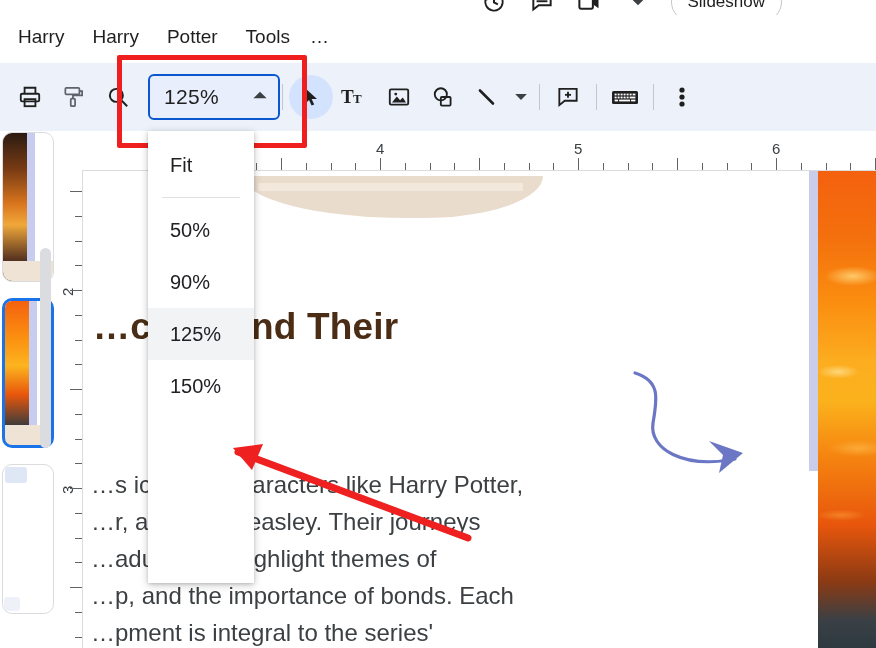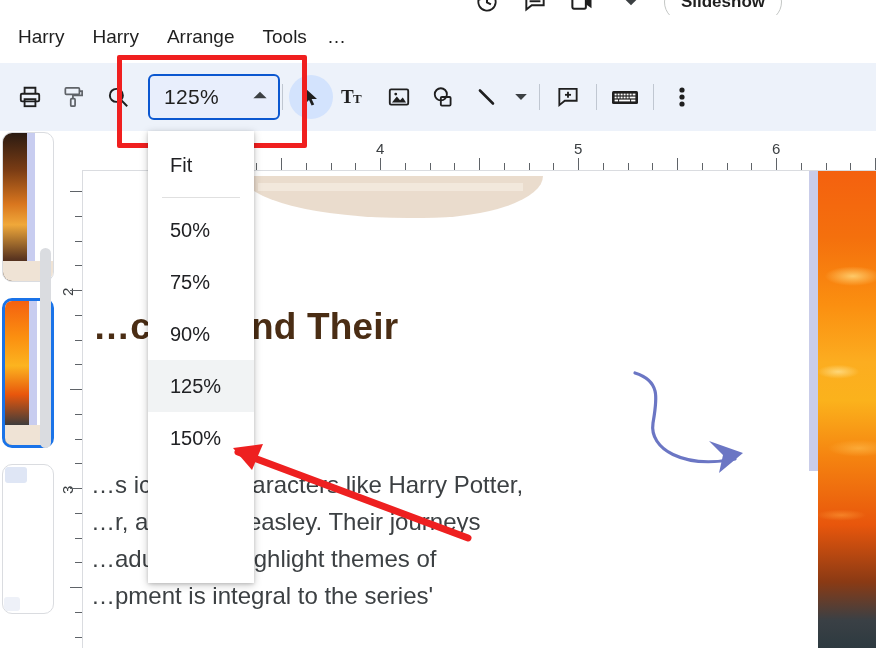--- a/index.html
+++ b/index.html
@@ -8,21 +8,20 @@
     overflow: hidden;
     font-family: "Liberation Sans", sans-serif;
     background: #ffffff;
   }
   #app { position: relative; width: 876px; height: 648px; overflow: hidden; background:#fff; }
 
   
   .topbar {
     position: absolute; left:0; top:0; width:790px; height:15px;
     background:#ffffff;
-    font-weight:bold;
   }
   .topbar-icons { position:absolute; right:0; top:-18px; display:flex; align-items:center; gap:18px; padding-right:8px; }
   .ticon { width:30px; height:30px; display:flex; align-items:center; justify-content:center; color:#1f1f1f; }
   .ticon svg { display:block; }
   .slideshow-btn {
     height:40px; min-width:92px; border:1px solid #c4c7c5; border-radius:20px;
     display:flex; align-items:center; justify-content:center;
     font-size:17px; color:#1f1f1f; background:#fff; padding:0 16px; white-space:nowrap;
   }
 
@@ -197,21 +196,21 @@
             <path d="M1 3.5 L6 8.5 L11 3.5 Z" fill="#3c4043"></path>
           </svg>
       </div>
       <div class="slideshow-btn">Slideshow</div>
     </div>
   </div>
 
   <div class="menubar">
     <div class="menu-item">Harry</div>
     <div class="menu-item">Harry</div>
-    <div class="menu-item">Arrange</div>
+    <div class="menu-item">Potter</div>
     <div class="menu-item">Tools</div>
     <div class="menu-more">…</div>
   </div>
 
   <div class="toolbar">
     <div style="width:8px;flex:0 0 auto;"></div>
     <div class="tbtn">
       <svg width="26" height="26" viewBox="0 0 24 24" fill="none" stroke="#1f1f1f" stroke-width="1.7">
         <path d="M7 9V3.5h10V9"></path>
           <rect x="3.5" y="9" width="17" height="7" rx="1.2"></rect>
@@ -411,37 +410,37 @@
       <div class="slide-beige2"></div>
       <div class="slide-lavender"></div>
       <div class="slide-img"></div>
 
       <div class="slide-title">…cters and Their</div>
 
       <div class="slide-body">
         <div>…s ico…&nbsp;&nbsp;&nbsp;&nbsp;&nbsp;&nbsp;…aracters like Harry Potter,</div>
         <div>…r, an…&nbsp;&nbsp;&nbsp;&nbsp;&nbsp;&nbsp;Weasley. Their journeys</div>
         <div>…adul…&nbsp;&nbsp;&nbsp;&nbsp;&nbsp;&nbsp;…ighlight themes of</div>
+        <div>…p, and the importance of bonds. Each</div>
         <div>…pment is integral to the series'</div>
       </div>
 
       <div class="arrow-deco">
         <svg width="150" height="110" viewBox="0 0 150 110" fill="none">
           <path d="M4 2 C30 10, 26 28, 22 52 C18 78, 52 98, 104 88" stroke="#6b76c4" stroke-width="3.2" fill="none" stroke-linecap="round"></path>
           <path d="M78 70 L112 82 L88 102 L92 84 Z" fill="#6b76c4"></path>
         </svg>
       </div>
     </div>
   </div>
 
   <div class="dropdown">
     <div class="dd-item">Fit</div>
     <div class="dd-sep"></div>
     <div class="dd-item">50%</div>
-    <div class="dd-item">75%</div>
     <div class="dd-item">90%</div>
     <div class="dd-item highlight">125%</div>
     <div class="dd-item">150%</div>
   </div>
 
   <div class="redbox"></div>
   <svg class="redarrow">
     <line x1="238" y1="452" x2="468" y2="538" stroke="#ee2020" stroke-width="7" stroke-linecap="round"></line>
     <path d="M233 448 L263 444 L252 470 Z" fill="#ee2020"></path>
   </svg>

